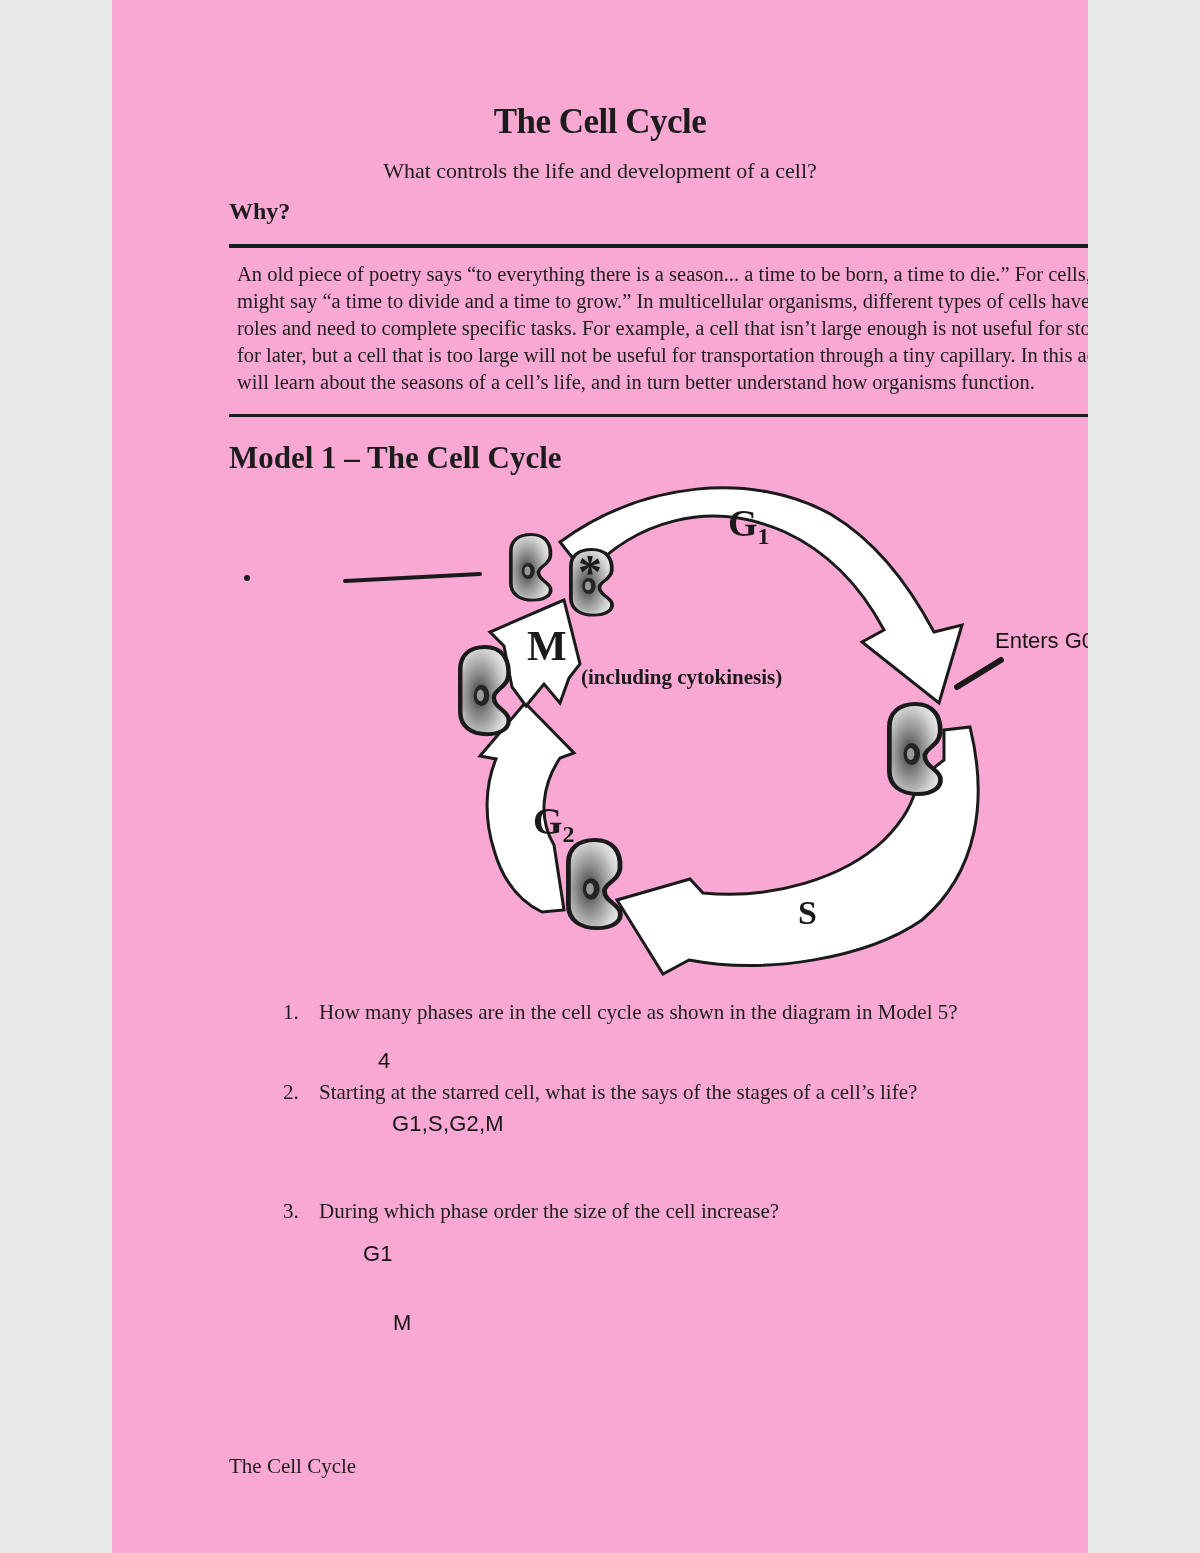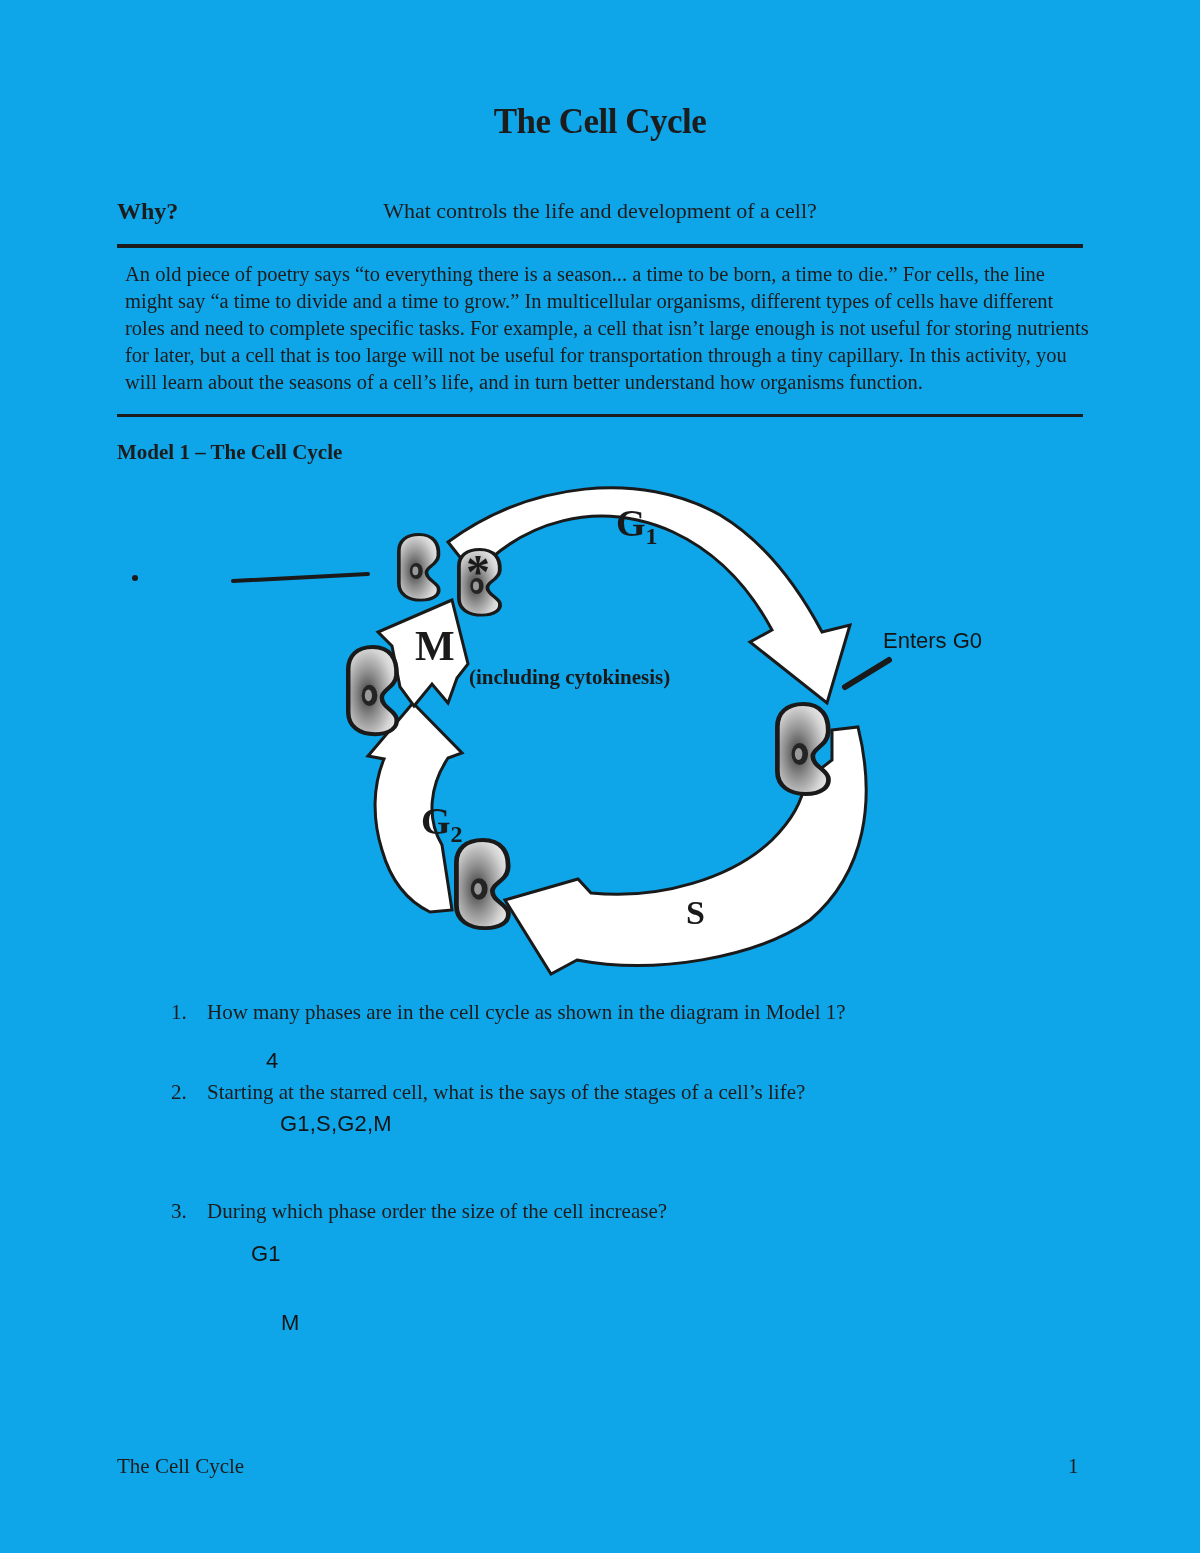--- a/index.html
+++ b/index.html
@@ -1,30 +1,30 @@
 <!DOCTYPE html>
 <html><head>
 <meta charset="utf-8">
 <style>
   html,body{margin:0;padding:0;background:#e8e8e8;}
   .page{
-    position:relative;width:1200px;height:1553px;background:#0ea5e9;
+    position:relative;width:976px;height:1553px;background:#f9a8d4;
     font-family:"Liberation Serif",serif;color:#1c1c1c;overflow:hidden;
     margin:0 auto;
   }
   .title{position:absolute;top:102px;left:0;width:100%;text-align:center;
     font-size:35px;font-weight:bold;letter-spacing:-0.5px;}
-  .subtitle{position:absolute;top:158px;left:0;width:100%;text-align:center;font-size:22px;margin-top:40px;}
+  .subtitle{position:absolute;top:158px;left:0;width:100%;text-align:center;font-size:22px;}
   .why-heading{position:absolute;top:198px;left:117px;font-size:24px;font-weight:bold;}
   .rule{position:absolute;left:117px;width:966px;background:#1c1c1c;}
   .rule-top{top:244px;height:4px;}
   .rule-bottom{top:414px;height:3px;}
   .why-paragraph{position:absolute;top:253px;left:117px;width:968px;
     font-size:20.5px;line-height:27px;margin:8px;}
-  .model-heading{position:absolute;top:440px;left:117px;font-size:21px;font-weight:bold;}
+  .model-heading{position:absolute;top:440px;left:117px;font-size:31px;font-weight:bold;}
   .diagram{position:absolute;top:478px;left:0;}
   .question{position:absolute;left:171px;width:920px;font-size:21px;}
   .question .num{display:inline-block;width:36px;}
   .q1{top:1000px}.q2{top:1080px}.q3{top:1199px}.q4{top:1279px}
   .answer{position:absolute;font-family:"Liberation Sans",sans-serif;
     font-size:22px;color:#141414;letter-spacing:0.2px;}
   .a1{left:266px;top:1048px}
   .a2{left:280px;top:1111px}
   .a3{left:251px;top:1241px}
   .a4{left:281px;top:1310px}
@@ -91,21 +91,21 @@
     <text class="svg-serif" x="469" y="206" font-size="21" font-weight="bold" fill="#1a1a1a">(including cytokinesis)</text>
 
     <text class="svg-serif" x="421" y="356" font-size="38" font-weight="bold" fill="#1a1a1a"><tspan>G</tspan><tspan dy="8" font-size="24">2</tspan></text>
 
     <text class="svg-serif" x="686" y="446" font-size="34" font-weight="bold" fill="#1a1a1a">S</text>
 
     <text class="svg-sans" x="883" y="170" font-size="22" fill="#141414">Enters G0</text>
   </svg>
 
   <div class="question q1">
-    <span class="num">1.</span><span>How many phases are in the cell cycle as shown in the diagram in Model 1?</span>
+    <span class="num">1.</span><span>How many phases are in the cell cycle as shown in the diagram in Model 5?</span>
   </div>
   <div class="answer a1">4</div>
 
   <div class="question q2">
     <span class="num">2.</span><span>Starting at the starred cell, what is the says of the stages of a cell’s life?</span>
   </div>
   <div class="answer a2">G1,S,G2,M</div>
 
   <div class="question q3">
     <span class="num">3.</span><span>During which phase order the size of the cell increase?</span>

